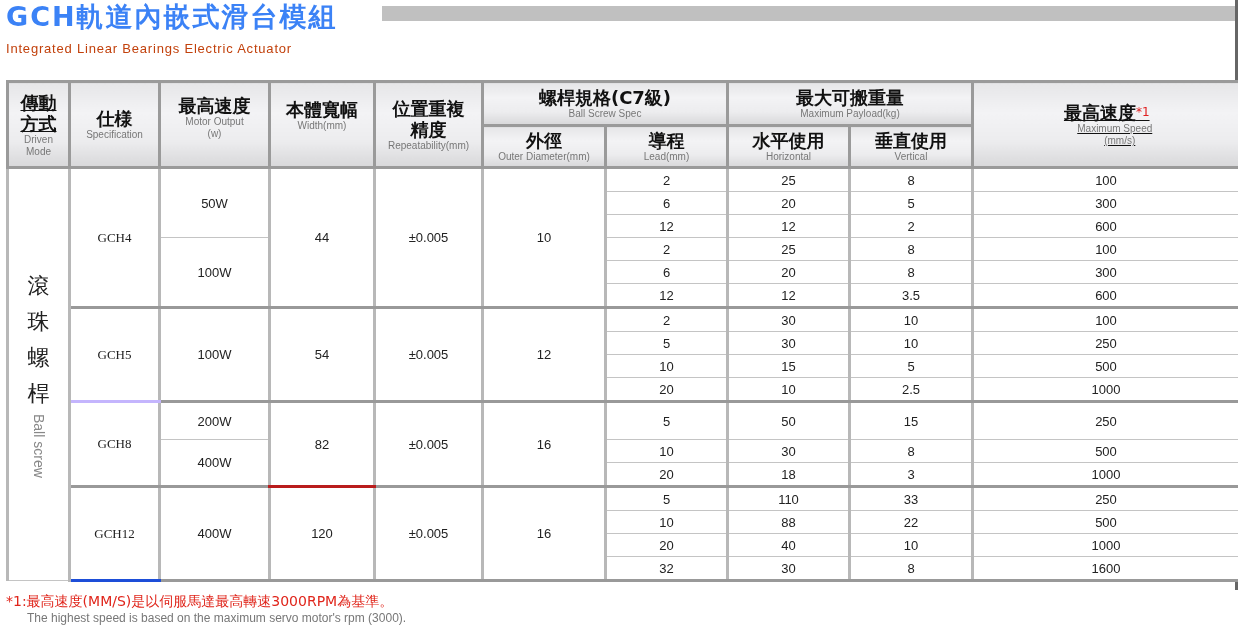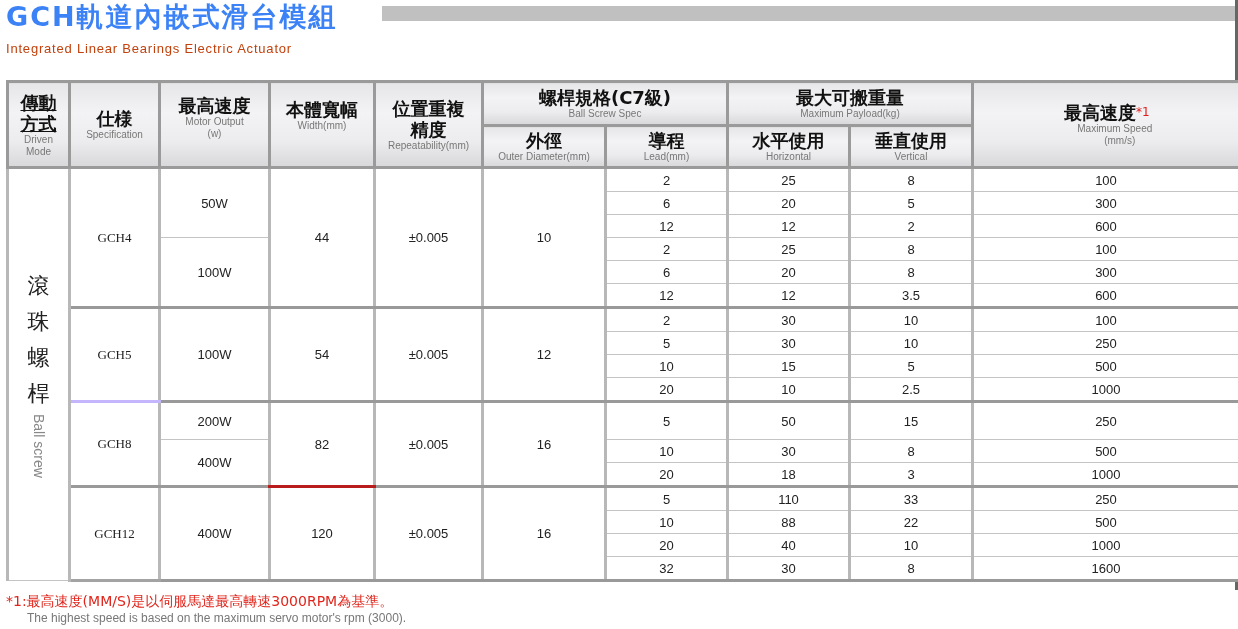--- a/index.html
+++ b/index.html
@@ -83,21 +83,21 @@
         <span class="en">Repeatability(mm)</span>
       </th>
       <th colspan="2">
         <span class="zh">螺桿規格(C7級)</span>
         <span class="en">Ball Screw Spec</span>
       </th>
       <th colspan="2">
         <span class="zh">最大可搬重量</span>
         <span class="en">Maximum Payload(kg)</span>
       </th>
-      <th rowspan="2" class="speed-h" style="border-right:none;">
+      <th rowspan="2" class="speed-h" style="border-right:none;text-decoration:underline;">
         <span class="zh"><span>最高速度</span><span class="sup">*1</span></span>
         <span class="en">Maximum Speed</span>
         <span class="en" style="padding-left:26px;">(mm/s)</span>
       </th>
     </tr>
     <tr style="height:42px">
       <th>
         <span class="zh">外徑</span>
         <span class="en">Outer Diameter(mm)</span>
       </th>
@@ -216,21 +216,21 @@
       <td class="speed">500</td>
     </tr>
     <tr class="grp-end">
       <td>20</td>
       <td>18</td>
       <td>3</td>
       <td class="speed">1000</td>
     </tr>
 
     <tr>
-      <td rowspan="4" class="model" style="border-bottom:3px solid #a3a3a3;">GCH12</td>
+      <td rowspan="4" class="model" style="border-bottom:3px solid #1d4ed8;">GCH12</td>
       <td rowspan="4" style="border-bottom:3px solid #999;">400W</td>
       <td rowspan="4" style="border-bottom:3px solid #999;">120</td>
       <td rowspan="4" style="border-bottom:3px solid #999;">±0.005</td>
       <td rowspan="4" style="border-bottom:3px solid #999;">16</td>
       <td>5</td>
       <td>110</td>
       <td>33</td>
       <td class="speed">250</td>
     </tr>
     <tr>

